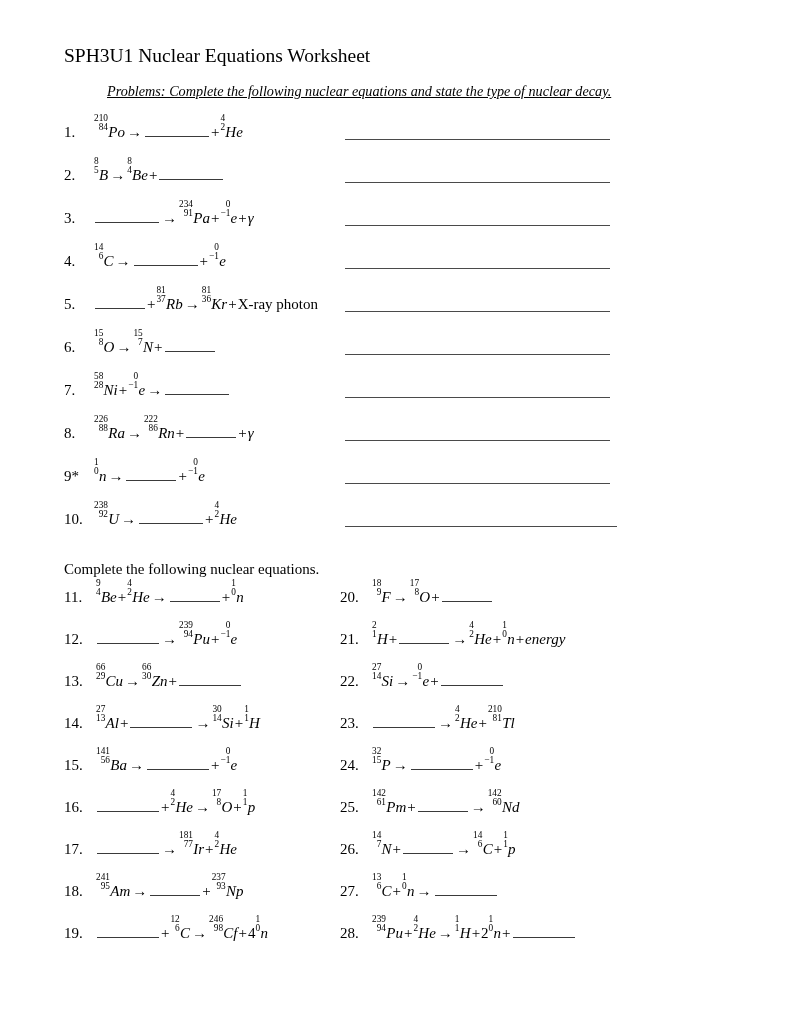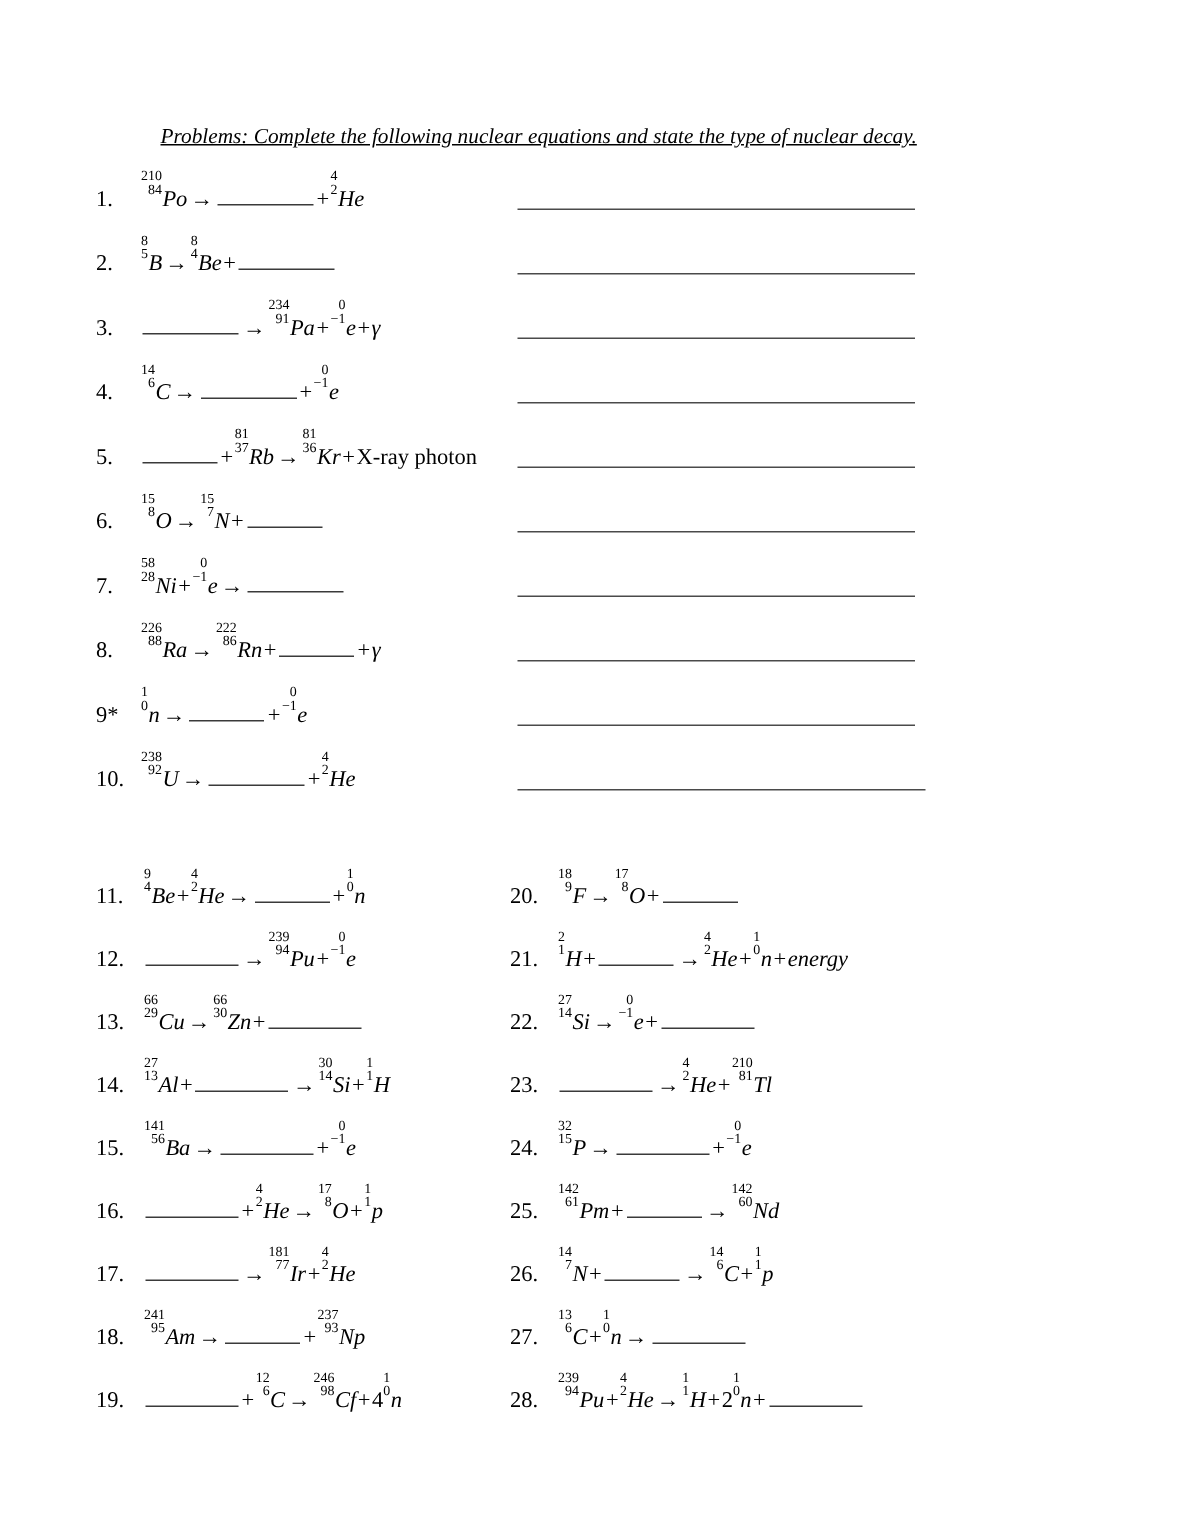--- a/index.html
+++ b/index.html
@@ -136,23 +136,25 @@
     position: absolute;
     border-bottom: 1.15px solid #4a4a4a;
     height: 0;
   }
 </style>
 </head>
 <body>
 
 <div class="page">
 
+  <div class="doc-title">SPH3U1 Nuclear Equations Worksheet</div>
 
   <div class="instructions">Problems: Complete the following nuclear equations and state the type of nuclear decay.</div>
 
+  <div class="section-2-header">Complete the following nuclear equations.</div>
 
   <div id="section1-root">
       <div class="eq-row" style="left: 64px; top: 122px;"><span class="eq-num" style="width: 30px;">1.</span><span class="eq-body"><span class="nuclide"><span class="idx"><span class="sup">210</span><span class="sub">84</span></span><span class="sym">Po</span></span><span class="arrow">→</span><span class="blank" style="width: 64px;"></span><span class="op">+</span><span class="nuclide"><span class="idx"><span class="sup">4</span><span class="sub">2</span></span><span class="sym">He</span></span></span></div>
       <div class="eq-row" style="left: 64px; top: 165px;"><span class="eq-num" style="width: 30px;">2.</span><span class="eq-body"><span class="nuclide"><span class="idx"><span class="sup">8</span><span class="sub">5</span></span><span class="sym">B</span></span><span class="arrow">→</span><span class="nuclide"><span class="idx"><span class="sup">8</span><span class="sub">4</span></span><span class="sym">Be</span></span><span class="op">+</span><span class="blank" style="width: 64px;"></span></span></div>
       <div class="eq-row" style="left: 64px; top: 208px;"><span class="eq-num" style="width: 30px;">3.</span><span class="eq-body"><span class="blank" style="width: 64px;"></span><span class="arrow">→</span><span class="nuclide"><span class="idx"><span class="sup">234</span><span class="sub">91</span></span><span class="sym">Pa</span></span><span class="op">+</span><span class="nuclide"><span class="idx"><span class="sup">0</span><span class="sub">−1</span></span><span class="sym">e</span></span><span class="op">+</span><span class="gam">γ</span></span></div>
       <div class="eq-row" style="left: 64px; top: 251px;"><span class="eq-num" style="width: 30px;">4.</span><span class="eq-body"><span class="nuclide"><span class="idx"><span class="sup">14</span><span class="sub">6</span></span><span class="sym">C</span></span><span class="arrow">→</span><span class="blank" style="width: 64px;"></span><span class="op">+</span><span class="nuclide"><span class="idx"><span class="sup">0</span><span class="sub">−1</span></span><span class="sym">e</span></span></span></div>
       <div class="eq-row" style="left: 64px; top: 294px;"><span class="eq-num" style="width: 30px;">5.</span><span class="eq-body"><span class="blank" style="width: 50px;"></span><span class="op">+</span><span class="nuclide"><span class="idx"><span class="sup">81</span><span class="sub">37</span></span><span class="sym">Rb</span></span><span class="arrow">→</span><span class="nuclide"><span class="idx"><span class="sup">81</span><span class="sub">36</span></span><span class="sym">Kr</span></span><span class="op">+</span><span class="roman">X-ray photon</span></span></div>
       <div class="eq-row" style="left: 64px; top: 337px;"><span class="eq-num" style="width: 30px;">6.</span><span class="eq-body"><span class="nuclide"><span class="idx"><span class="sup">15</span><span class="sub">8</span></span><span class="sym">O</span></span><span class="arrow">→</span><span class="nuclide"><span class="idx"><span class="sup">15</span><span class="sub">7</span></span><span class="sym">N</span></span><span class="op">+</span><span class="blank" style="width: 50px;"></span></span></div>
       <div class="eq-row" style="left: 64px; top: 380px;"><span class="eq-num" style="width: 30px;">7.</span><span class="eq-body"><span class="nuclide"><span class="idx"><span class="sup">58</span><span class="sub">28</span></span><span class="sym">Ni</span></span><span class="op">+</span><span class="nuclide"><span class="idx"><span class="sup">0</span><span class="sub">−1</span></span><span class="sym">e</span></span><span class="arrow">→</span><span class="blank" style="width: 64px;"></span></span></div>
       <div class="eq-row" style="left: 64px; top: 423px;"><span class="eq-num" style="width: 30px;">8.</span><span class="eq-body"><span class="nuclide"><span class="idx"><span class="sup">226</span><span class="sub">88</span></span><span class="sym">Ra</span></span><span class="arrow">→</span><span class="nuclide"><span class="idx"><span class="sup">222</span><span class="sub">86</span></span><span class="sym">Rn</span></span><span class="op">+</span><span class="blank" style="width: 50px;"></span><span class="op">+</span><span class="gam">γ</span></span></div>

